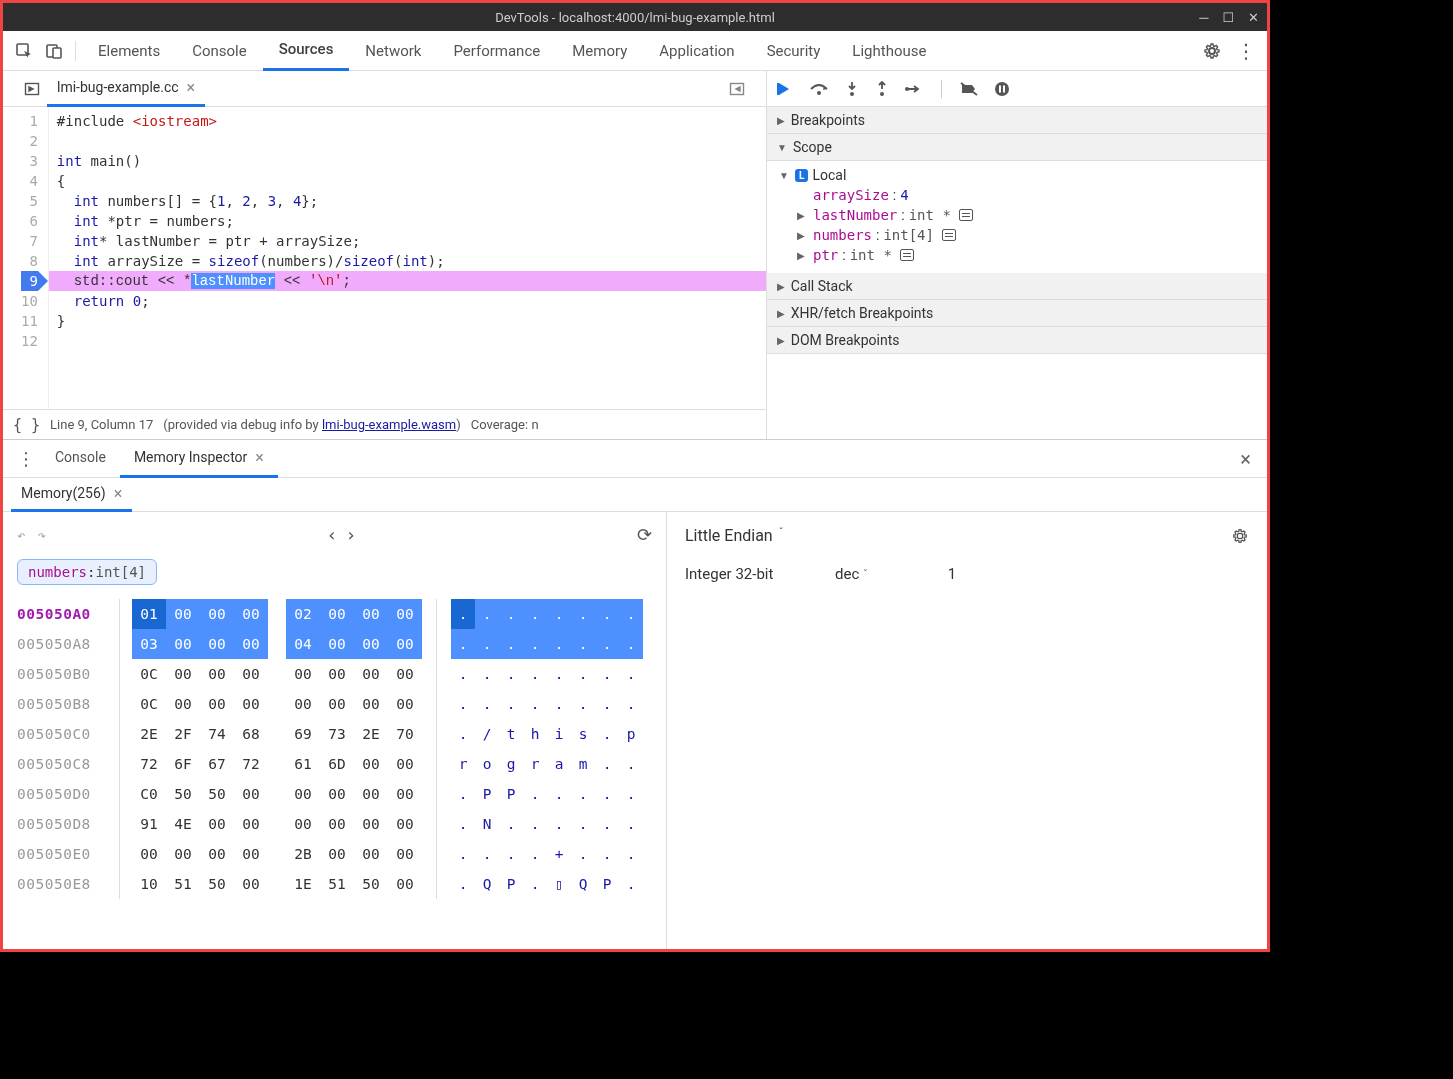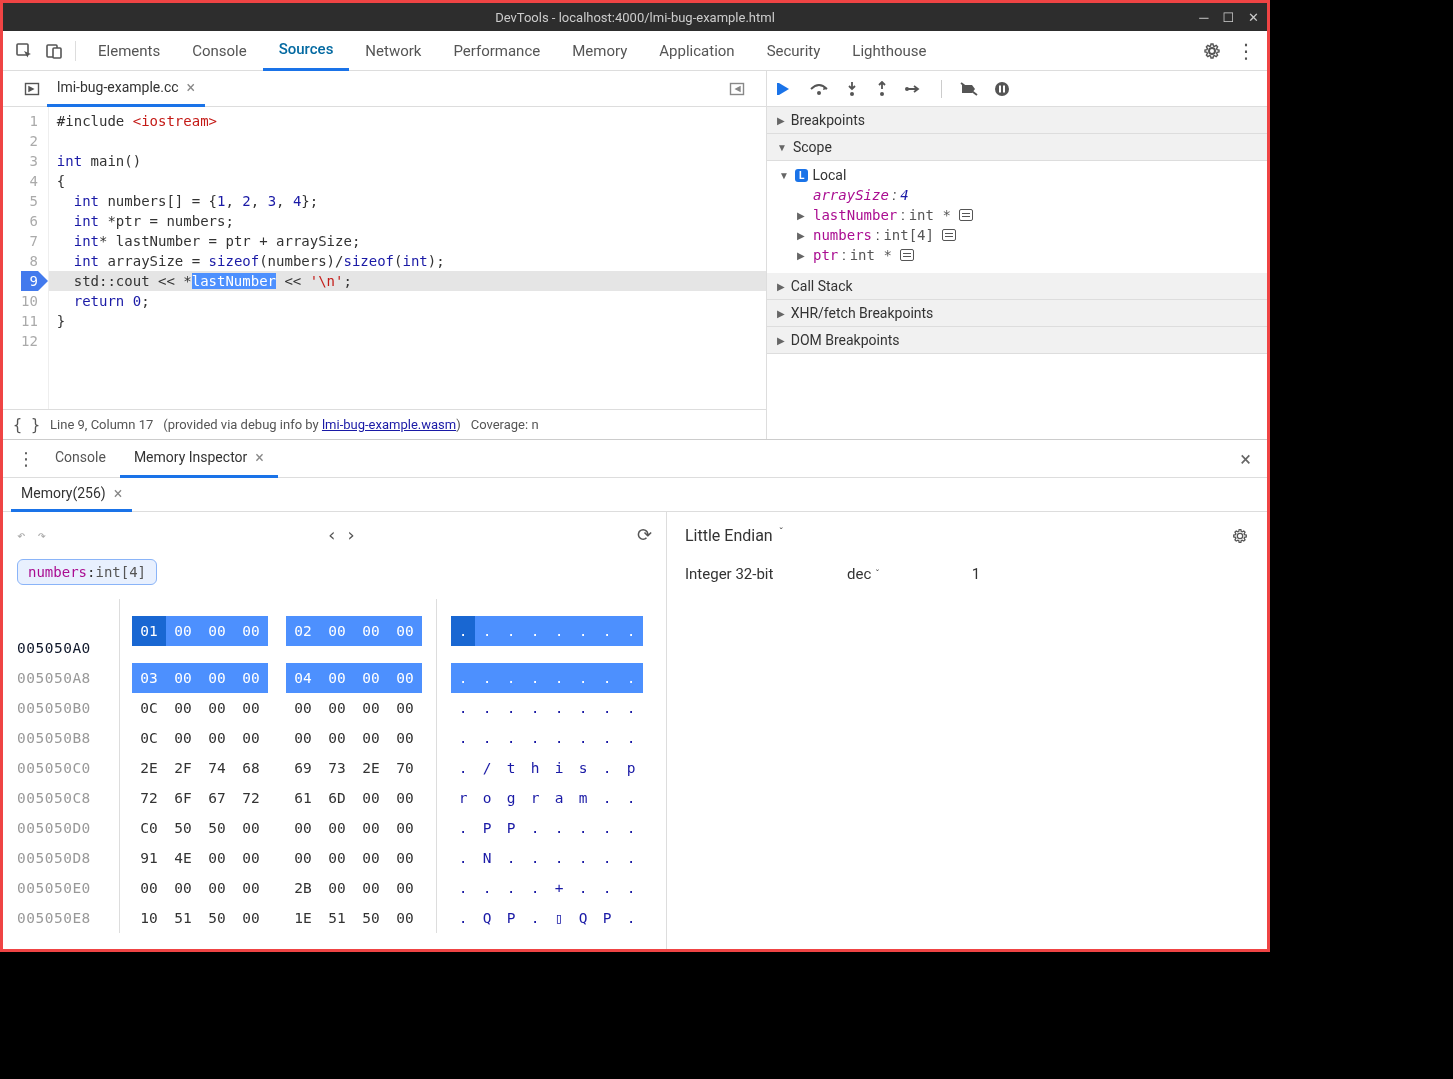--- a/index.html
+++ b/index.html
@@ -59,21 +59,21 @@
     .main-tab {
       padding: 0 16px;
       height: 40px;
       display: flex;
       align-items: center;
       color: #555;
       cursor: pointer;
       font-size: 15px;
     }
     .main-tab.active {
-      color: #0369a1;
+      color: #404040;
       border-bottom: 3px solid #1a73e8;
       font-weight: 500;
       text-align: center;
     }
     .main-tabs-right {
       margin-left: auto;
       display: flex;
       align-items: center;
       gap: 4px;
     }
@@ -136,21 +136,21 @@
       content: "";
       position: absolute;
       right: -10px;
       top: 0;
       border: 10px solid transparent;
       border-left-color: #437aed;
       border-right: 0;
     }
     .code-lines { flex: 1; padding: 4px 0; }
     .code-line { height: 20px; padding-left: 8px; white-space: pre; }
-    .code-line.hl { background: #e5e5e5; }
+    .code-line.hl { background: #f0abfc; font-family: Liberation Mono, monospace; }
     .k-red { color: #c41a16; }
     .k-blue { color: #1a1aa6; }
     .k-num { color: #1a1aa6; }
     .sel { background: #4d90fe; color: #fff; }
     
     .status-bar {
       height: 30px;
       border-top: 1px solid #ddd;
       display: flex;
       align-items: center;
@@ -257,38 +257,38 @@
       border: 1px solid #8ab4f8; border-radius: 6px;
       background: #e8f0fe; font-size: 14px;
       margin-bottom: 14px;
     }
     .chip .var-name { color: #aa0d91; }
     .chip .var-type { color: #555; }
     
     .hex-rows { font-size: 14.5px; line-height: 30px; }
     .hex-row { display: flex; align-items: center; }
     .addr-col { width: 90px; color: #999; letter-spacing: 0.5px;}
-    .addr-col.bold { color: #0f172a; font-weight: 400; margin-top: 34px; }
+    .addr-col.bold { color: #a21caf; font-weight: 700; }
     .hex-grp { display: flex; gap: 0; }
     .hex-byte {
       width: 34px; text-align: center; color: #333;
     }
     .hex-byte.hl { background: #4d90fe; color: #fff; }
     .hex-byte.hl-dark { background: #1967d2; color:#fff; }
     .hex-spacer { width: 18px; }
     .ascii-divider { width:1px; background:#ddd; margin:0 14px; align-self:stretch; }
     .ascii-col { display: flex; }
     .ascii-ch { width: 24px; text-align: center; color: #1a1aa6; }
     .ascii-ch.hl { background: #4d90fe; color:#fff; }
     .ascii-ch.hl-dark { background:#1967d2; color:#fff;}
     
     .value-panel { width: 600px; padding: 14px 18px; font-size: 15px; }
     .value-panel-header { display:flex; align-items:center; justify-content:space-between; margin-bottom: 20px;}
     .endian { display:flex; align-items:flex-start; gap:6px; font-size:16px;}
-    .value-row { display:flex; align-items:center; gap:52px; }
+    .value-row { display:flex; align-items:center; gap:40px; }
     .value-row .label { color:#333; width:110px; }
     .value-row .fmt { color:#333; display:flex; align-items:center; gap:4px;}
     .value-row .val { color:#333; margin-left:40px;}
     
     svg { display: block; }
     .braces { font-family: monospace; font-size: 15px; }
 
     .upper {
       display: flex;
       flex-direction: column;
@@ -464,21 +464,21 @@
         <span class="tri">▼</span>
         <span>Scope</span>
       </div>
       <div class="scope-body">
         <div class="scope-row">
           <span class="tri">▼</span>
           <span class="local-badge">L</span>
           <span>Local</span>
         </div>
         <div id="scope-vars">
-              <div class="scope-row" style="padding-left: 30px; font-style: italic;">
+              <div class="scope-row" style="padding-left: 30px;">
                 <span class="tri"></span>
                 <span class="var-name">arraySize</span>
                 <span>: </span>
                 <span class="var-val">4</span>
               </div>
               <div class="scope-row" style="padding-left: 30px;">
                 <span class="tri">▶</span>
                 <span class="var-name">lastNumber</span>
                 <span>: </span>
                 <span class="var-type">int *</span>

